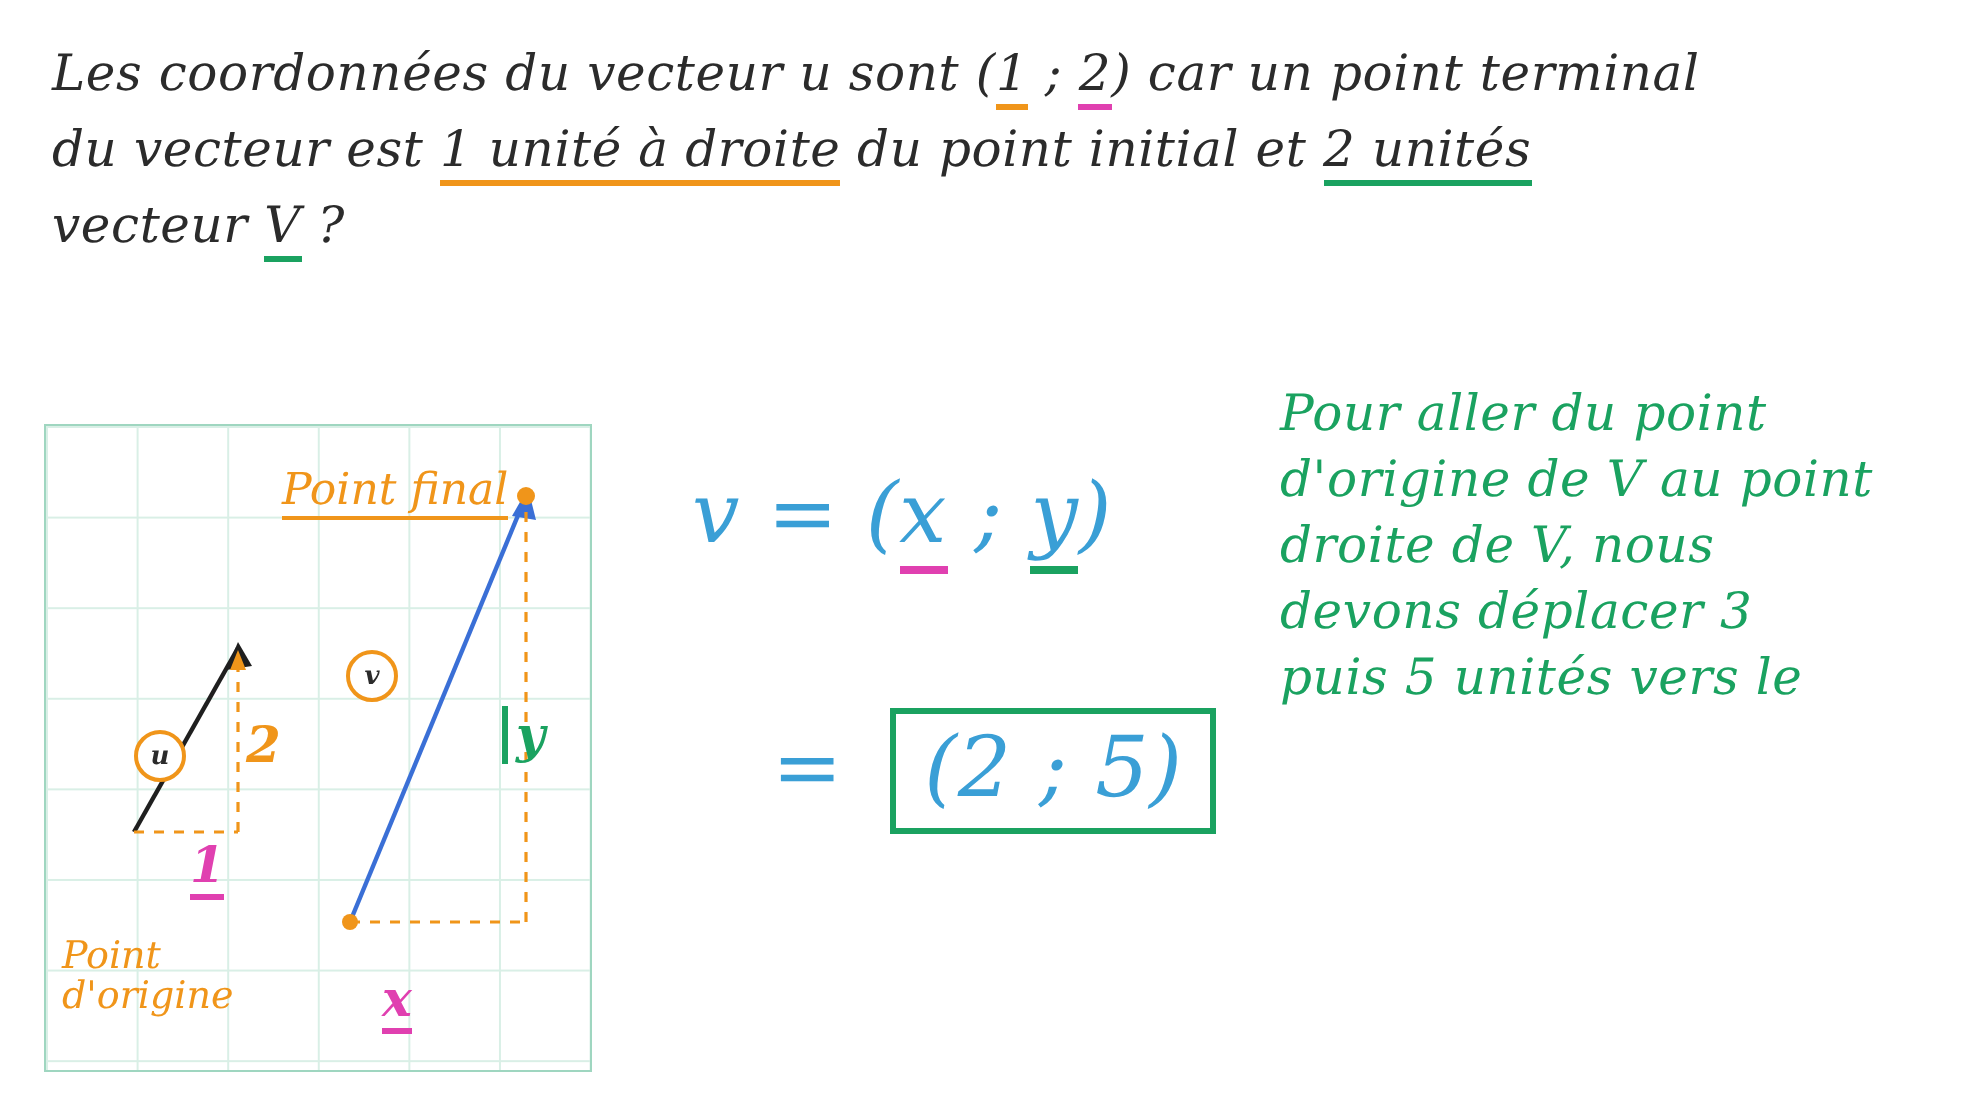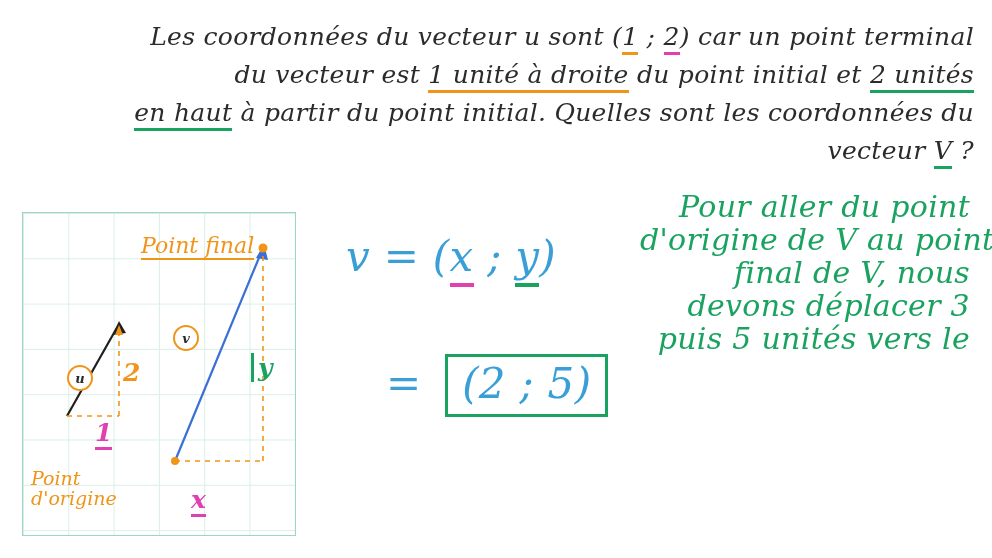--- a/index.html
+++ b/index.html
@@ -7,21 +7,20 @@
     width:992px;height:558px;
     background:#ffffff;
     font-family:"DejaVu Serif", serif;
     overflow:hidden;
     position:relative;
   }
   .hand{
     font-family:"DejaVu Serif", serif;
     font-style:italic;
     letter-spacing:.3px;
-    text-align:right;
   }
 
   
   #statement{
     position:absolute;
     left:26px; top:18px; width:948px;
     color:#2b2b2b;
     font-size:25px;
     line-height:38px;
   }
@@ -118,38 +117,35 @@
     margin-left:10px;
     color:#3a9fd6;
   }
 
   
   #explanation{
     position:absolute;
     left:640px; top:190px;
     width:330px;
     color:#1aa260;
-    font-size:30px;
+    font-size:25px;
     line-height:33px;
     font-style:italic;
   }
   #explanation .ln{display:block;white-space:nowrap;}
 </style>
 </head>
 <body>
 
 <div id="statement" class="hand">
   <span class="ln">
     <span>Les coordonnées du vecteur u sont (</span><span class="u-orange">1</span><span> ; </span><span class="u-purple">2</span><span>) car un point terminal</span>
   </span>
   <span class="ln">
     <span>du vecteur est </span><span class="u-orange">1 unité à droite</span><span> du point initial et </span><span class="u-green">2 unités</span>
-  </span>
-  <span class="ln">
-    <span class="u-green">en haut</span><span> à partir du point initial. Quelles sont les coordonnées du</span>
   </span>
   <span class="ln">
     <span>vecteur </span><span class="u-green">V</span><span> ?</span>
   </span>
 </div>
 
 <div id="graph">
   <svg width="272" height="322" viewBox="0 0 272 322">
 
     <line x1="44" y1="203" x2="96" y2="111" stroke="#1f1f1f" stroke-width="2.2"></line>
@@ -192,16 +188,16 @@
   </div>
   <div id="eq-row2">
     <span>=</span>
     <span id="answer-box">(2 ; 5)</span>
   </div>
 </div>
 
 <div id="explanation" class="hand">
   <span class="ln">Pour aller du point</span>
   <span class="ln">d'origine de V au point</span>
-  <span class="ln">final de V, nous</span>
+  <span class="ln">droite de V, nous</span>
   <span class="ln">devons déplacer 3</span>
   <span class="ln">puis 5 unités vers le</span>
 </div>
 
 </body></html>

